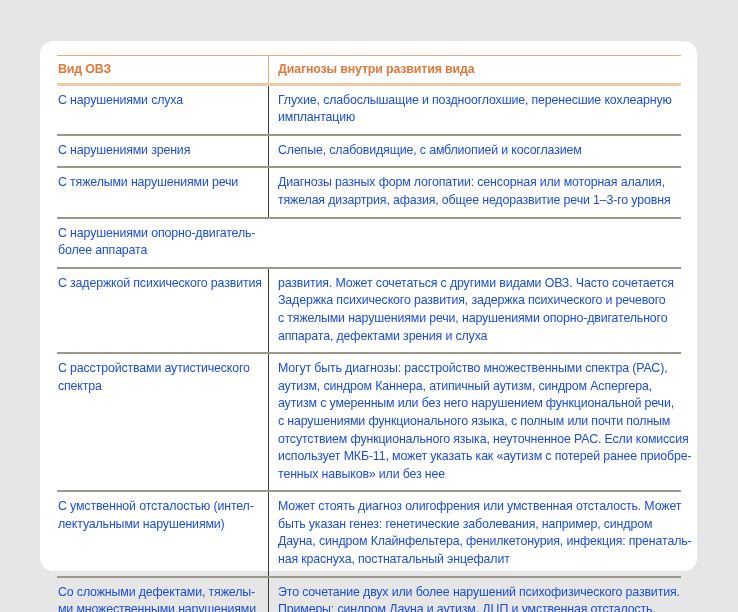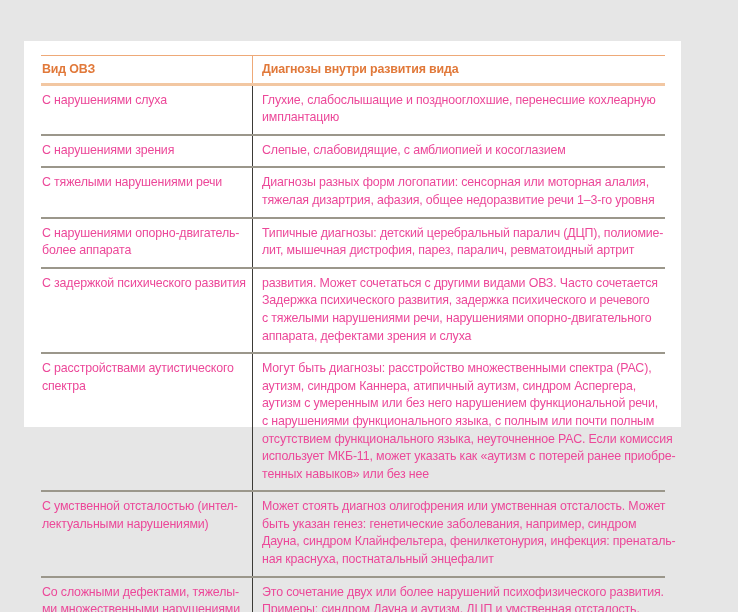--- a/index.html
+++ b/index.html
@@ -5,42 +5,43 @@
   html, body { margin: 0; padding: 0; }
   body {
     width: 738px; height: 612px;
     background: #e6e6e6;
     position: relative;
     overflow: hidden;
     font-family: "Liberation Sans", sans-serif;
   }
   .card {
     position: absolute;
-    left: 24px; top: 41px;
-    width: 657px; height: 386px;
+    left: 40px; top: 41px;
+    width: 657px; height: 530px;
     background: #ffffff;
+    border-radius: 13px;
   }
   .tbl {
     position: absolute;
     left: 17px; top: 14px;
     width: 624px;
     border-top: 1.5px solid #eea978;
   }
   .row {
     display: flex;
     border-bottom: 2px solid #9b978b;
   }
   .row.header {
     border-bottom: 3px solid #f2c7a2;
   }
   .cell {
     box-sizing: border-box;
     font-size: 12.4px;
     line-height: 17.6px;
-    color: #ec4899;
+    color: #1d4ed8;
     letter-spacing: -0.15px;
   }
   .c1 { width: 211px; padding: 6px 6px 7px 1px; }
   .c2 { width: 413px; padding: 6px 4px 7px 9px; border-left: 1.5px solid #3b3a36; }
   .row.header .c2 { border-left-color: #eea978; }
   .row.header .cell {
     color: #e1793a;
     font-weight: bold;
     padding-top: 5px; padding-bottom: 4px;
   }
@@ -79,24 +80,20 @@
           </div>
           <div class="cell c2">
             <span class="line">Диагнозы разных форм логопатии: сенсорная или моторная алалия,</span>
             <span class="line">тяжелая дизартрия, афазия, общее недоразвитие речи 1–3-го уровня</span>
           </div>
         </div>
         <div class="row">
           <div class="cell c1">
             <span class="line">С нарушениями опорно-двигатель-</span>
             <span class="line">более аппарата</span>
-          </div>
-          <div class="cell c2">
-            <span class="line">Типичные диагнозы: детский церебральный паралич (ДЦП), полиомие-</span>
-            <span class="line">лит, мышечная дистрофия, парез, паралич, ревматоидный артрит</span>
           </div>
         </div>
         <div class="row">
           <div class="cell c1">
             <span class="line">С задержкой психического развития</span>
           </div>
           <div class="cell c2">
             <span class="line">развития. Может сочетаться с другими видами ОВЗ. Часто сочетается</span>
             <span class="line">Задержка психического развития, задержка психического и речевого</span>
             <span class="line">с тяжелыми нарушениями речи, нарушениями опорно-двигательного</span>

